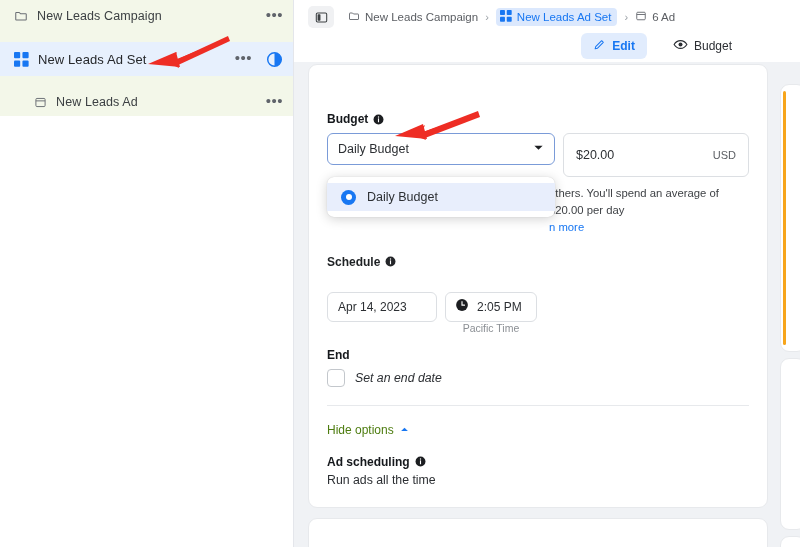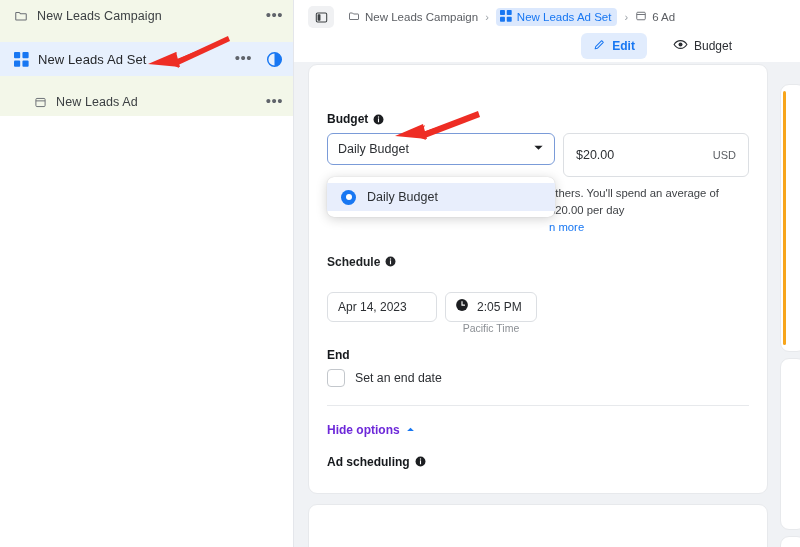--- a/index.html
+++ b/index.html
@@ -156,24 +156,24 @@
   }
   .time-box {
     width: 92px; height: 30px; border: 1px solid #dcdfe3; border-radius: 6px;
     display: flex; align-items: center; gap: 8px; padding: 8px 9px;
     font-size: 12px; color: #2c2f33; background: #fff;
   }
   .tz { font-size: 10.5px; color: #8b8f94; text-align: center; width: 92px; }
 
   .checkrow { display: flex; align-items: center; gap: 10px; }
   .cbox { width: 18px; height: 18px; border: 1px solid #c3c7cc; border-radius: 4px; background: #fff; flex:none; }
-  .chk-label { font-size: 12.3px; color: #2c2f33; }
+  .chk-label { font-size: 12.3px; color: #2c2f33; font-style: italic; }
 
   .divider { height: 1px; background: #e7e9ec; margin: 18px 0 14px 0; }
-  .hide-opt { font-size: 12px; color: #6d28d9; display: inline-flex; align-items: center; gap: 6px; font-weight: bold; }
+  .hide-opt { font-size: 12px; color: #4d7c0f; display: inline-flex; align-items: center; gap: 6px; }
 
   
   .peek {
     position: absolute; right: -6px;
     width: 26px;
     background: #fff;
     border: 1px solid #e7e9ec;
     border-radius: 9px;
   }
   .peek .accent {
@@ -417,20 +417,21 @@
         <div class="fieldlabel" style="margin-bottom:4px;">
           <span>Ad scheduling</span>
           <span class="info-ico">
             <svg width="11" height="11" viewBox="0 0 20 20">
               <circle cx="10" cy="10" r="9" fill="#1c1e21"></circle>
               <rect x="9" y="8" width="2" height="7" fill="#fff"></rect>
               <circle cx="10" cy="5.4" r="1.25" fill="#fff"></circle>
             </svg>
           </span>
         </div>
+        <div style="font-size:12.3px;color:#2c2f33;">Run ads all the time</div>
 
         
         <div class="dropdown">
           <div class="dd-item sel">
             <span class="radio on"></span>
             <span>Daily Budget</span>
           </div>
         </div>
 
         

